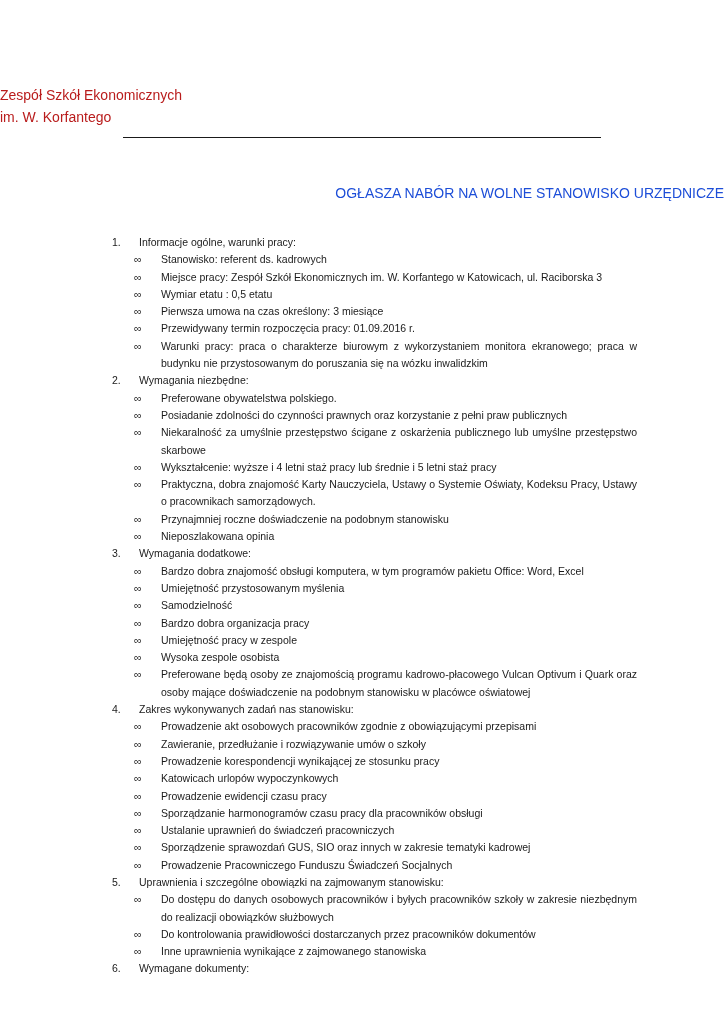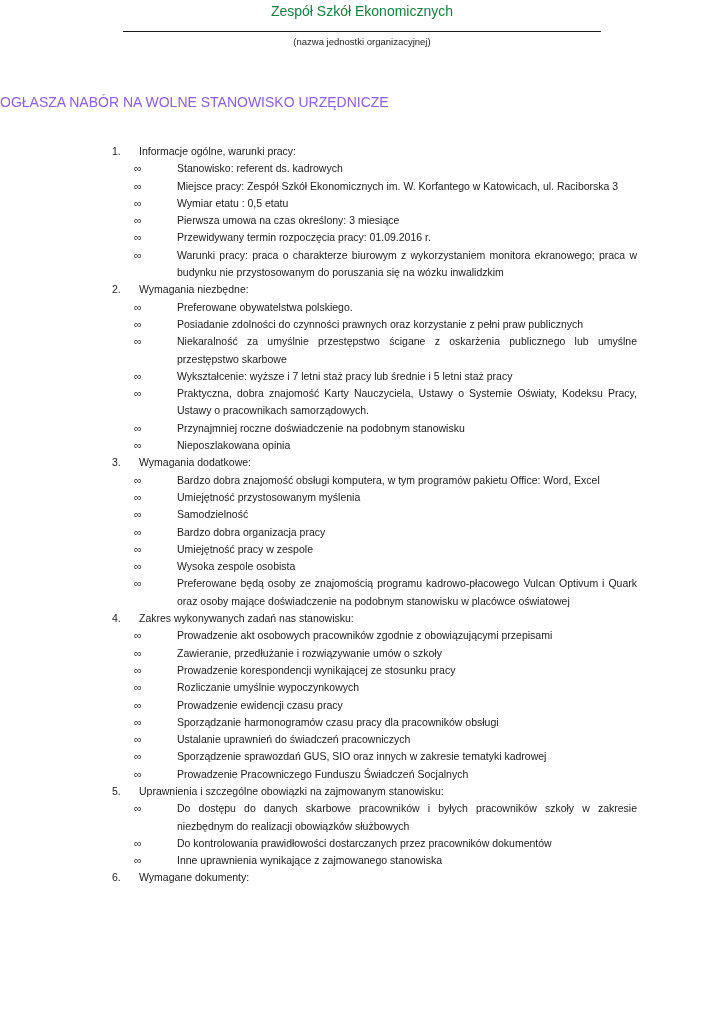--- a/index.html
+++ b/index.html
@@ -12,43 +12,44 @@
     width: 724px;
     height: 1024px;
     margin: 0 auto;
     background: #ffffff;
     color: #1a1a1a;
     font-family: "Liberation Sans", "DejaVu Sans", sans-serif;
     overflow: hidden;
     box-sizing: border-box;
   }
   .doc-header {
-    text-align: center;
+    margin-top: 84px;
+    text-align: left;
     font-size: 14px;
     line-height: 22px;
-    color: #15803d;
+    color: #b91c1c;
   }
   .sig-line {
     width: 478px;
     margin: 8px auto 0 auto;
     border-bottom: 1px solid #1a1a1a;
     height: 1px;
   }
   .sig-caption {
     text-align: center;
     font-size: 9.5px;
     color: #222;
     margin-top: 4px;
   }
   .doc-title {
     margin-top: 42px;
-    text-align: left;
+    text-align: right;
     font-size: 14px;
     line-height: 26px;
-    color: #8b5cf6;
+    color: #1d4ed8;
   }
   .sections {
     margin: 28px 87px 0 112px;
     font-size: 10.5px;
     line-height: 17.3px;
     color: #1a1a1a;
   }
   .section-head {
     display: flex;
   }
@@ -62,34 +63,33 @@
     display: flex;
     margin-left: 22px;
   }
   .item-bullet {
     flex: 0 0 27px;
     font-size: 10.5px;
   }
   .item-text {
     flex: 1;
     text-align: justify;
-    margin-left: 16px;
   }
 </style>
 </head>
 <body>
 
 <div class="page">
 
   <div class="doc-header">
     <div>Zespół Szkół Ekonomicznych</div>
+    <div>im. W. Korfantego</div>
   </div>
 
   <div class="sig-line"></div>
-  <div class="sig-caption">(nazwa jednostki organizacyjnej)</div>
 
   <div class="doc-title">
     <div>OGŁASZA NABÓR NA WOLNE STANOWISKO URZĘDNICZE</div>
   </div>
 
   <div class="sections">
       <div class="section">
         <div class="section-head">
           <span class="section-number">1.</span>
           <span class="section-heading">Informacje ogólne, warunki pracy:</span>
@@ -131,21 +131,21 @@
         <div class="item">
           <span class="item-bullet">∞</span>
           <span class="item-text">Posiadanie zdolności do czynności prawnych oraz korzystanie z pełni praw publicznych</span>
         </div>
         <div class="item">
           <span class="item-bullet">∞</span>
           <span class="item-text">Niekaralność za umyślnie przestępstwo ścigane z oskarżenia publicznego lub umyślne przestępstwo skarbowe</span>
         </div>
         <div class="item">
           <span class="item-bullet">∞</span>
-          <span class="item-text">Wykształcenie: wyższe i 7 letni staż pracy lub średnie i 5 letni staż pracy</span>
+          <span class="item-text">Wykształcenie: wyższe i 4 letni staż pracy lub średnie i 5 letni staż pracy</span>
         </div>
         <div class="item">
           <span class="item-bullet">∞</span>
           <span class="item-text">Praktyczna, dobra znajomość Karty Nauczyciela, Ustawy o Systemie Oświaty, Kodeksu Pracy, Ustawy o pracownikach samorządowych.</span>
         </div>
         <div class="item">
           <span class="item-bullet">∞</span>
           <span class="item-text">Przynajmniej roczne doświadczenie na podobnym stanowisku</span>
         </div>
         <div class="item">
@@ -199,21 +199,21 @@
         <div class="item">
           <span class="item-bullet">∞</span>
           <span class="item-text">Zawieranie, przedłużanie i rozwiązywanie umów o szkoły</span>
         </div>
         <div class="item">
           <span class="item-bullet">∞</span>
           <span class="item-text">Prowadzenie korespondencji wynikającej ze stosunku pracy</span>
         </div>
         <div class="item">
           <span class="item-bullet">∞</span>
-          <span class="item-text">Rozliczanie umyślnie wypoczynkowych</span>
+          <span class="item-text">Katowicach urlopów wypoczynkowych</span>
         </div>
         <div class="item">
           <span class="item-bullet">∞</span>
           <span class="item-text">Prowadzenie ewidencji czasu pracy</span>
         </div>
         <div class="item">
           <span class="item-bullet">∞</span>
           <span class="item-text">Sporządzanie harmonogramów czasu pracy dla pracowników obsługi</span>
         </div>
         <div class="item">
@@ -229,21 +229,21 @@
           <span class="item-text">Prowadzenie Pracowniczego Funduszu Świadczeń Socjalnych</span>
         </div>
       </div>
       <div class="section">
         <div class="section-head">
           <span class="section-number">5.</span>
           <span class="section-heading">Uprawnienia i szczególne obowiązki na zajmowanym stanowisku:</span>
         </div>
         <div class="item">
           <span class="item-bullet">∞</span>
-          <span class="item-text">Do dostępu do danych skarbowe pracowników i byłych pracowników szkoły w zakresie niezbędnym do realizacji obowiązków służbowych</span>
+          <span class="item-text">Do dostępu do danych osobowych pracowników i byłych pracowników szkoły w zakresie niezbędnym do realizacji obowiązków służbowych</span>
         </div>
         <div class="item">
           <span class="item-bullet">∞</span>
           <span class="item-text">Do kontrolowania prawidłowości dostarczanych przez pracowników dokumentów</span>
         </div>
         <div class="item">
           <span class="item-bullet">∞</span>
           <span class="item-text">Inne uprawnienia wynikające z zajmowanego stanowiska</span>
         </div>
       </div>

